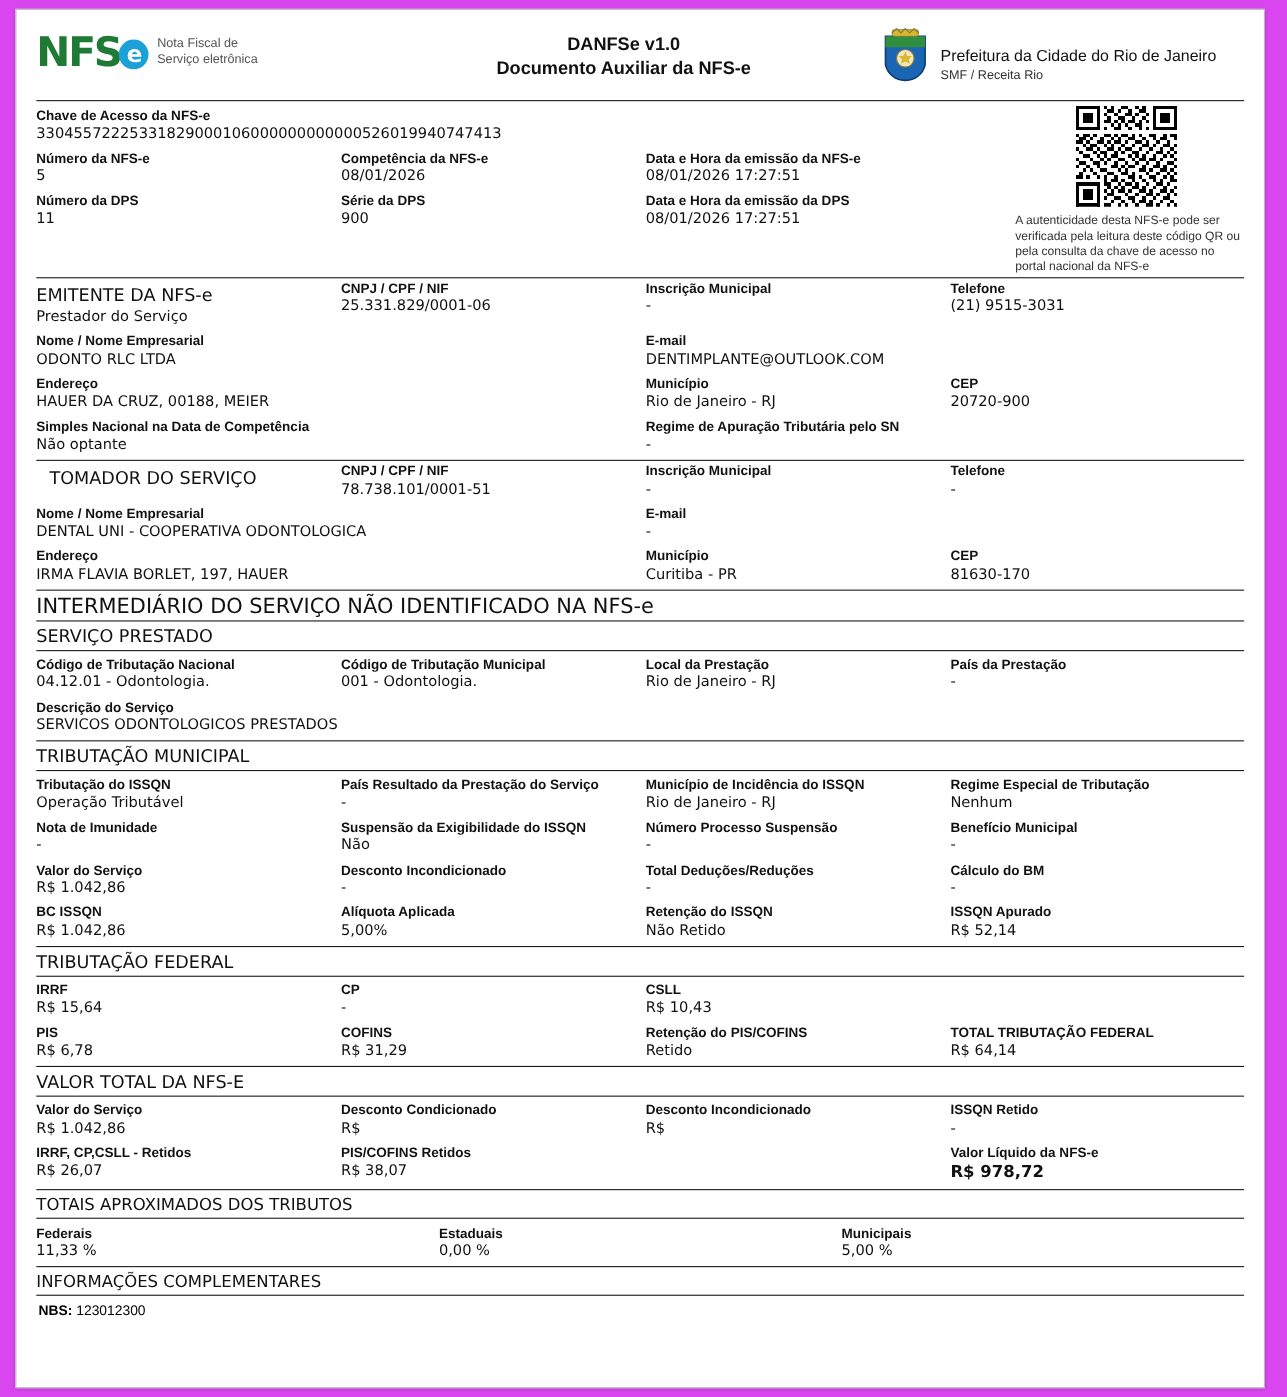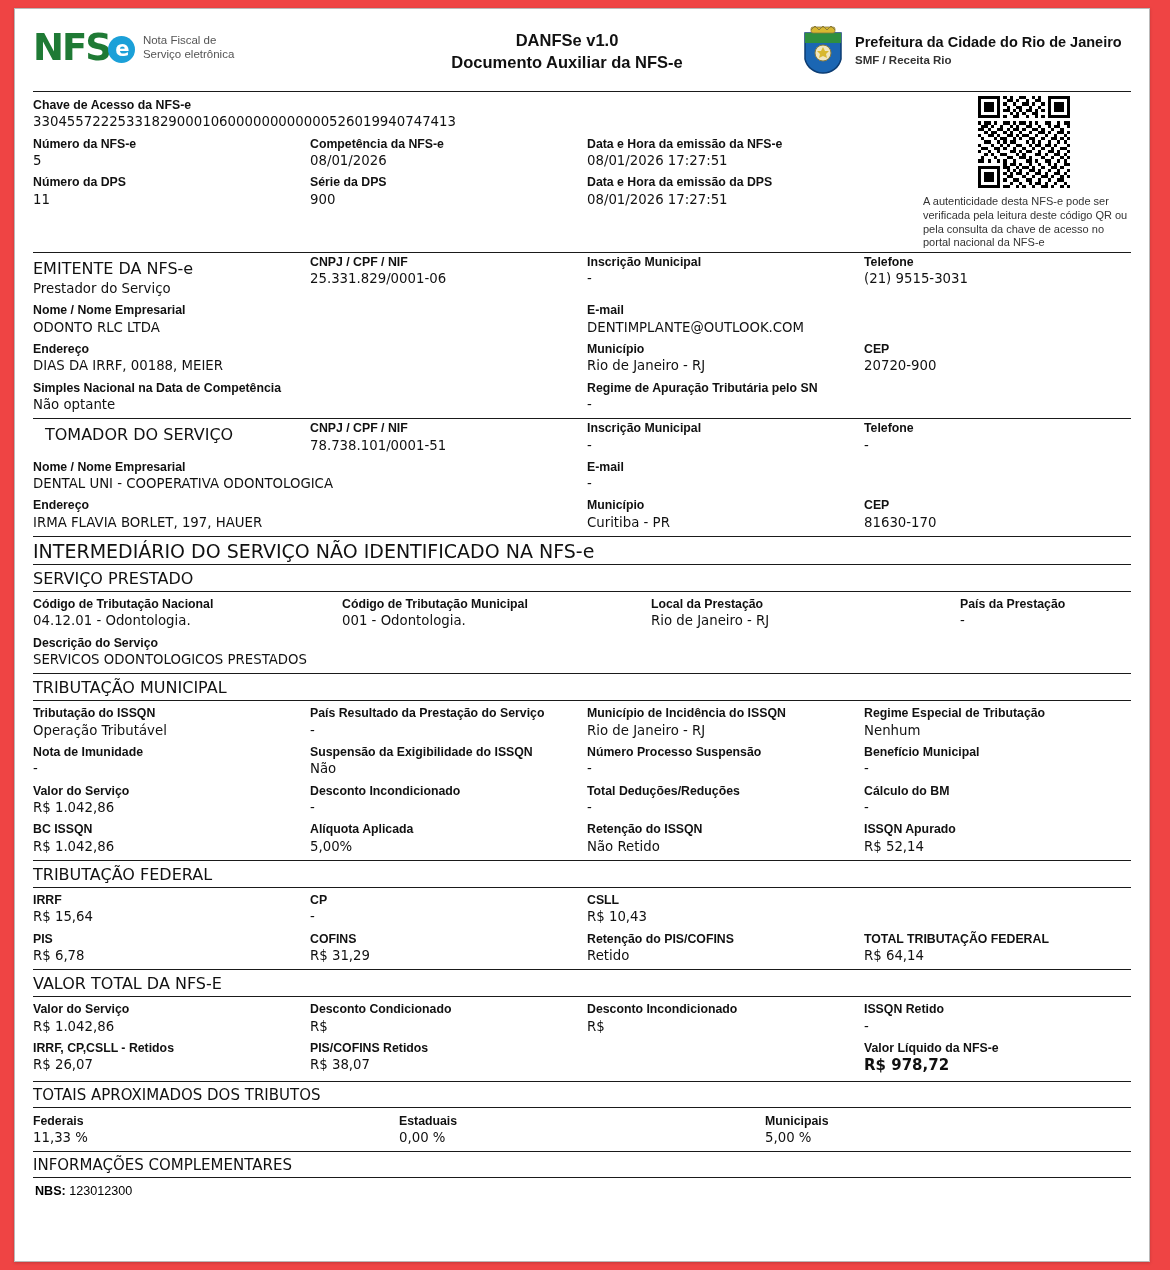--- a/index.html
+++ b/index.html
@@ -5,21 +5,21 @@
   html, body {
     margin: 0;
     padding: 0;
     background: #f2f2f2;
     font-family: "Liberation Sans", sans-serif;
   }
   #page {
     position: relative;
     width: 1170px;
     height: 1270px;
-    background: #ef4444;
+    background: #d946ef;
     overflow: hidden;
   }
   .sheet {
     position: absolute;
     left: 14px;
     top: 8px;
     width: 1136px;
     height: 1254px;
     background: #ffffff;
     border: 1px solid #b9b9b9;
@@ -80,23 +80,22 @@
   }
   .title-box .t1, .title-box .t2 {
     font-size: 16.5px;
     font-weight: bold;
     color: #111;
     line-height: 1.35;
   }
   .pref-box {
     width: 330px;
     display: flex;
-    align-items: center;
+    align-items: flex-end;
     padding-top: 2px;
-    font-weight: bold;
   }
   .brasao {
     width: 44px;
     height: 50px;
     margin-right: 10px;
     flex: none;
   }
   .pref-text .p1 {
     font-size: 14.5px;
     color: #111;
@@ -537,21 +536,21 @@
         <div class="c3">
           <div class="lbl">E-mail</div>
           <div class="val">DENTIMPLANTE@OUTLOOK.COM</div>
         </div>
         <div class="c4"></div>
       </div>
 
       <div class="row">
         <div class="c1" style="width:554px;">
           <div class="lbl">Endereço</div>
-          <div class="val">DIAS DA IRRF, 00188, MEIER</div>
+          <div class="val">HAUER DA CRUZ, 00188, MEIER</div>
         </div>
         <div class="c3">
           <div class="lbl">Município</div>
           <div class="val">Rio de Janeiro - RJ</div>
         </div>
         <div class="c4">
           <div class="lbl">CEP</div>
           <div class="val">20720-900</div>
         </div>
       </div>
@@ -613,21 +612,21 @@
           <div class="val">81630-170</div>
         </div>
       </div>
       <hr class="hr" style="margin-top:5px;">
 
       <div class="intermed">INTERMEDIÁRIO DO SERVIÇO NÃO IDENTIFICADO NA NFS-e</div>
       <hr class="hr" style="margin-top:0;">
 
       <div class="sec-title" style="margin-left:0;">SERVIÇO PRESTADO</div>
       <hr class="hr" style="margin-top:3px;">
-      <div class="row" style="margin-top:5px;gap:32px;">
+      <div class="row" style="margin-top:5px;">
         <div class="c1">
           <div class="lbl">Código de Tributação Nacional</div>
           <div class="val">04.12.01 - Odontologia.</div>
         </div>
         <div class="c2">
           <div class="lbl">Código de Tributação Municipal</div>
           <div class="val">001 - Odontologia.</div>
         </div>
         <div class="c3">
           <div class="lbl">Local da Prestação</div>

